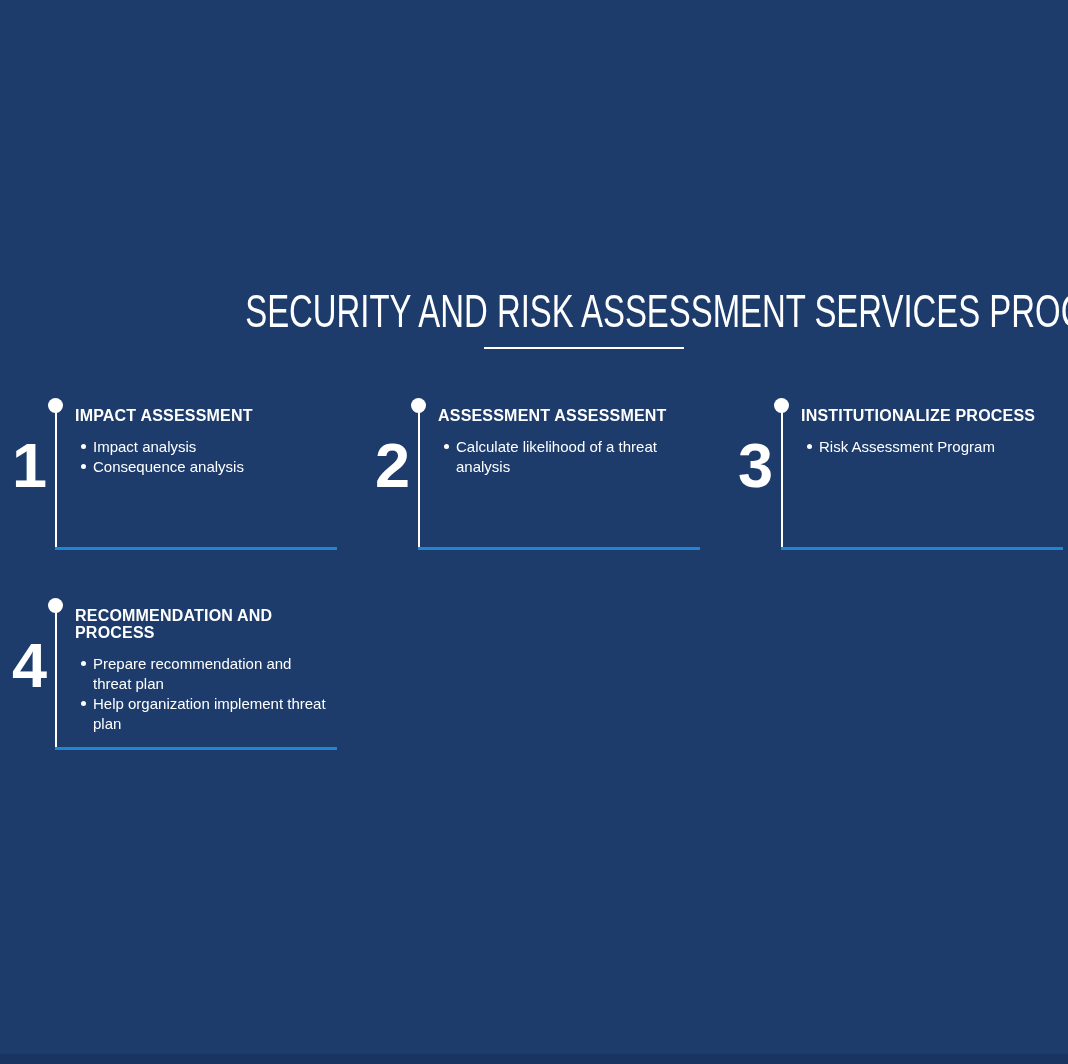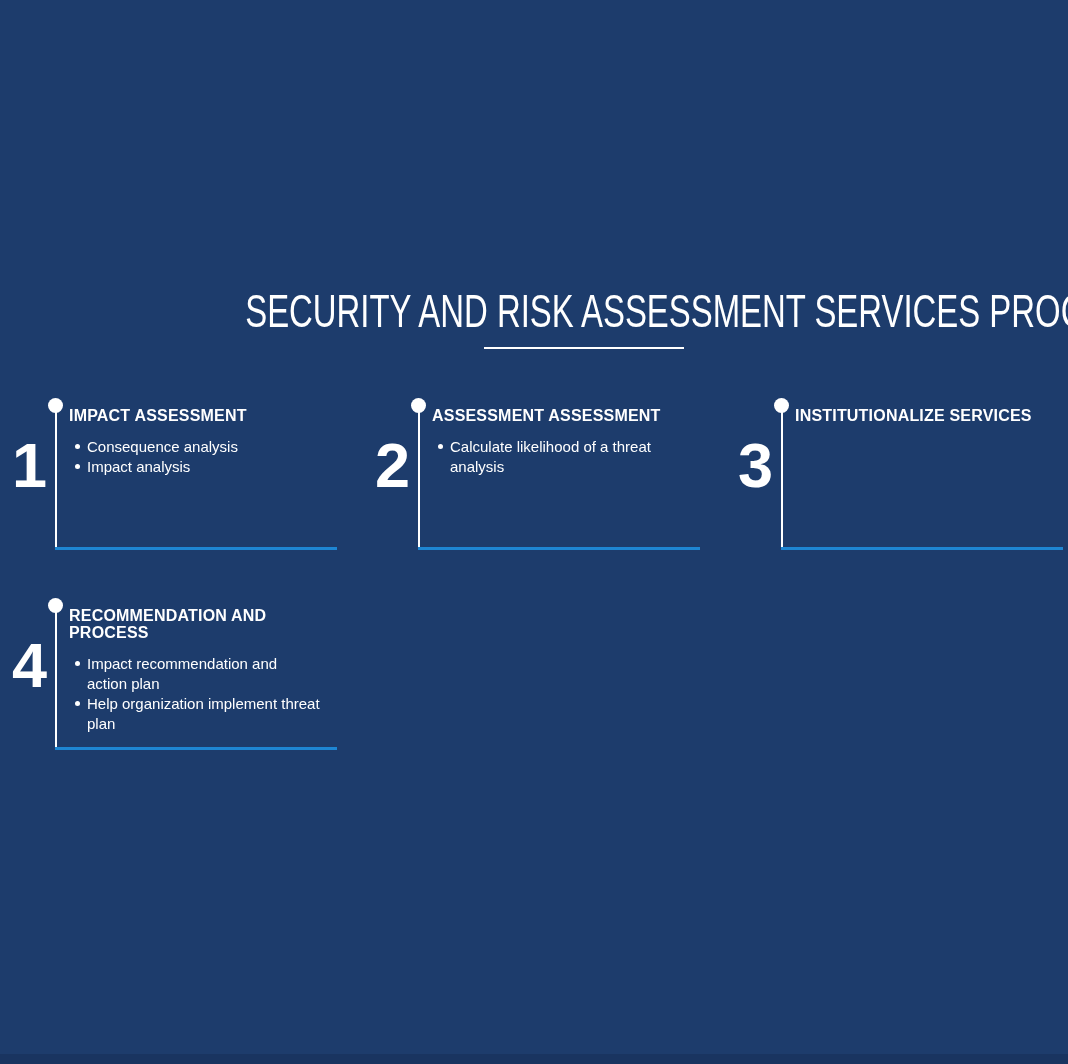--- a/index.html
+++ b/index.html
@@ -66,21 +66,21 @@
     background: var(--text, #ffffff);
   }
   .step-baseline {
     position: absolute;
     left: 55px; top: 151px;
     width: 282px; height: 3px;
     background: var(--accent, #1e86d3);
   }
   .step-content {
     position: absolute;
-    left: 69px; top: 11px;
+    left: 75px; top: 11px;
     width: 252px;
     color: var(--text, #ffffff);
   }
   .step-heading {
     margin: 0;
     font-size: 16px;
     font-weight: 700;
     line-height: 17px;
     letter-spacing: 0.2px;
   }
@@ -117,22 +117,22 @@
   <div class="title-underline"></div>
 
   <div class="step step-1">
     <div class="step-number">1</div>
     <div class="step-dot"></div>
     <div class="step-vline"></div>
     <div class="step-baseline"></div>
     <div class="step-content">
       <h3 class="step-heading">IMPACT ASSESSMENT</h3>
       <ul class="step-bullets">
+        <li>Impact analysis</li>
         <li>Consequence analysis</li>
-        <li>Impact analysis</li>
       </ul>
     </div>
   </div>
 
   <div class="step step-2">
     <div class="step-number">2</div>
     <div class="step-dot"></div>
     <div class="step-vline"></div>
     <div class="step-baseline"></div>
     <div class="step-content">
@@ -142,33 +142,36 @@
       </ul>
     </div>
   </div>
 
   <div class="step step-3">
     <div class="step-number">3</div>
     <div class="step-dot"></div>
     <div class="step-vline"></div>
     <div class="step-baseline"></div>
     <div class="step-content">
-      <h3 class="step-heading">INSTITUTIONALIZE SERVICES</h3>
+      <h3 class="step-heading">INSTITUTIONALIZE PROCESS</h3>
+      <ul class="step-bullets">
+        <li>Risk Assessment Program</li>
+      </ul>
     </div>
   </div>
 
   <div class="step step-4">
     <div class="step-number">4</div>
     <div class="step-dot"></div>
     <div class="step-vline"></div>
     <div class="step-baseline"></div>
     <div class="step-content">
       <h3 class="step-heading">RECOMMENDATION AND PROCESS</h3>
       <ul class="step-bullets">
-        <li>Impact recommendation and action plan</li>
+        <li>Prepare recommendation and threat plan</li>
         <li>Help organization implement threat plan</li>
       </ul>
     </div>
   </div>
 
   <div class="footer-strip"></div>
 
 </div>
 
 </body></html>

